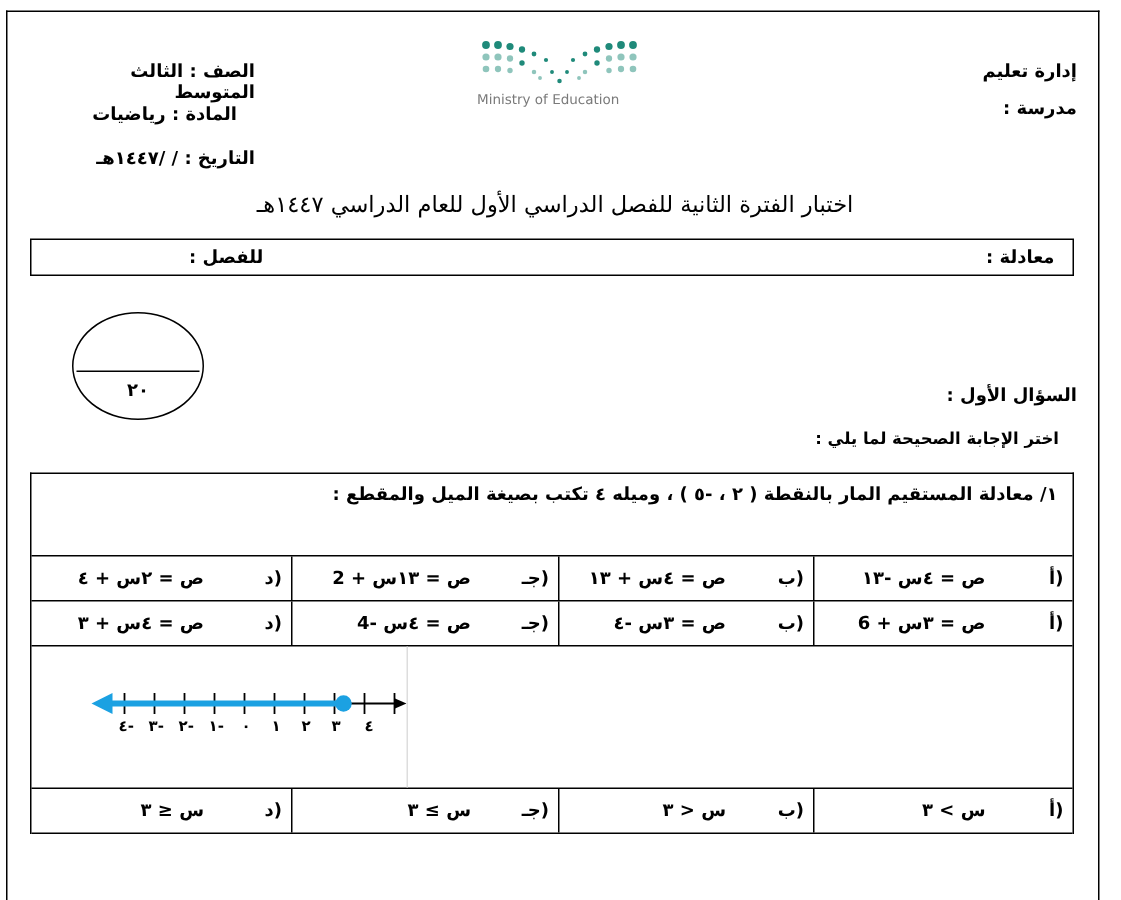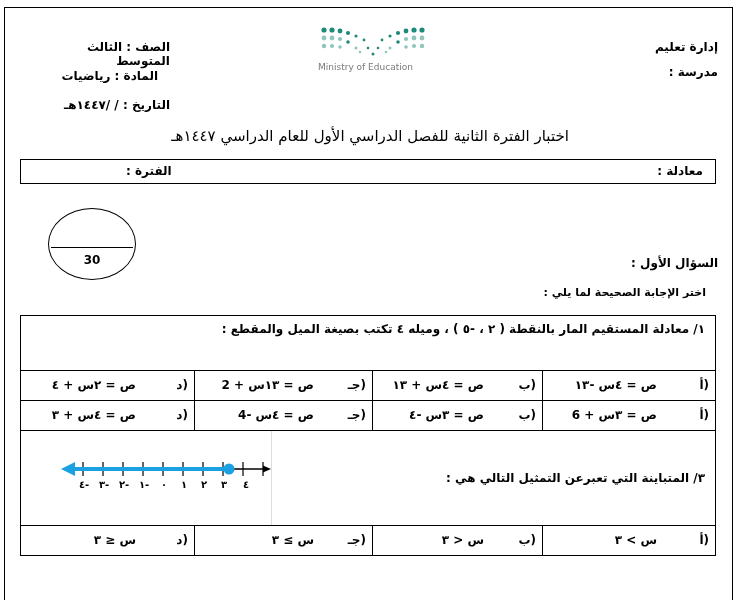--- a/index.html
+++ b/index.html
@@ -86,26 +86,26 @@
         <circle cx="68" cy="28" r="1.3"></circle>
     </g>
   </svg>
   <div class="logo-text-en">Ministry of Education</div>
 </div>
 
 <div class="abs title rtl" style="left:150px; top:127px; width:440px;">اختبار الفترة الثانية للفصل الدراسي الأول للعام الدراسي ١٤٤٧هـ</div>
 
 <div class="namebox">
   <span class="rtl" style="right:12px;">معادلة :</span>
-  <span class="rtl" style="left:105px;">الفترة :</span>
+  <span class="rtl" style="left:105px;">للفصل :</span>
 </div>
 
 <div class="score">
   <div class="line"></div>
-  <div class="val">30</div>
+  <div class="val">٢٠</div>
 </div>
 
 <div class="abs rtl bold" style="left:560px; top:256px; width:158px; font-size:12px; text-align:right;">السؤال الأول :</div>
 <div class="abs rtl bold" style="left:480px; top:286px; width:226px; font-size:11px; text-align:right;">اختر الإجابة الصحيحة لما يلي :</div>
 
 <div class="qtable">
 
   <div class="qrow" style="height:55px;">
     <div class="qtext" style="top:6px;">١/  معادلة المستقيم المار بالنقطة ( ٢ ، -٥ ) ، وميله ٤   تكتب بصيغة الميل والمقطع :</div>
   </div>
@@ -141,21 +141,20 @@
       <span class="letter">جـ)</span>
       <span class="expr">ص = ٤س -4</span>
     </div>
     <div class="acell" style="width:172px;">
       <span class="letter">د)</span>
       <span class="expr">ص = ٤س + ٣</span>
     </div>
   </div>
 
   <div class="qrow" style="height:95px;">
-    <div class="qtext" style="top:40px;">٣/  المتباينة التي تعبرعن التمثيل التالي هي :</div>
 
     <svg class="abs" style="left:38px; top:18px;" width="220" height="50" viewBox="0 0 220 50">
       <line x1="8" y1="20" x2="208" y2="20" stroke="#000" stroke-width="1.4"></line>
       <polygon points="212,20 204,16.5 204,23.5" fill="#000"></polygon>
       <g stroke="#000" stroke-width="1.2">
         <line x1="24" y1="13" x2="24" y2="27"></line>
         <line x1="44" y1="13" x2="44" y2="27"></line>
         <line x1="64" y1="13" x2="64" y2="27"></line>
         <line x1="84" y1="13" x2="84" y2="27"></line>
         <line x1="104" y1="13" x2="104" y2="27"></line>

